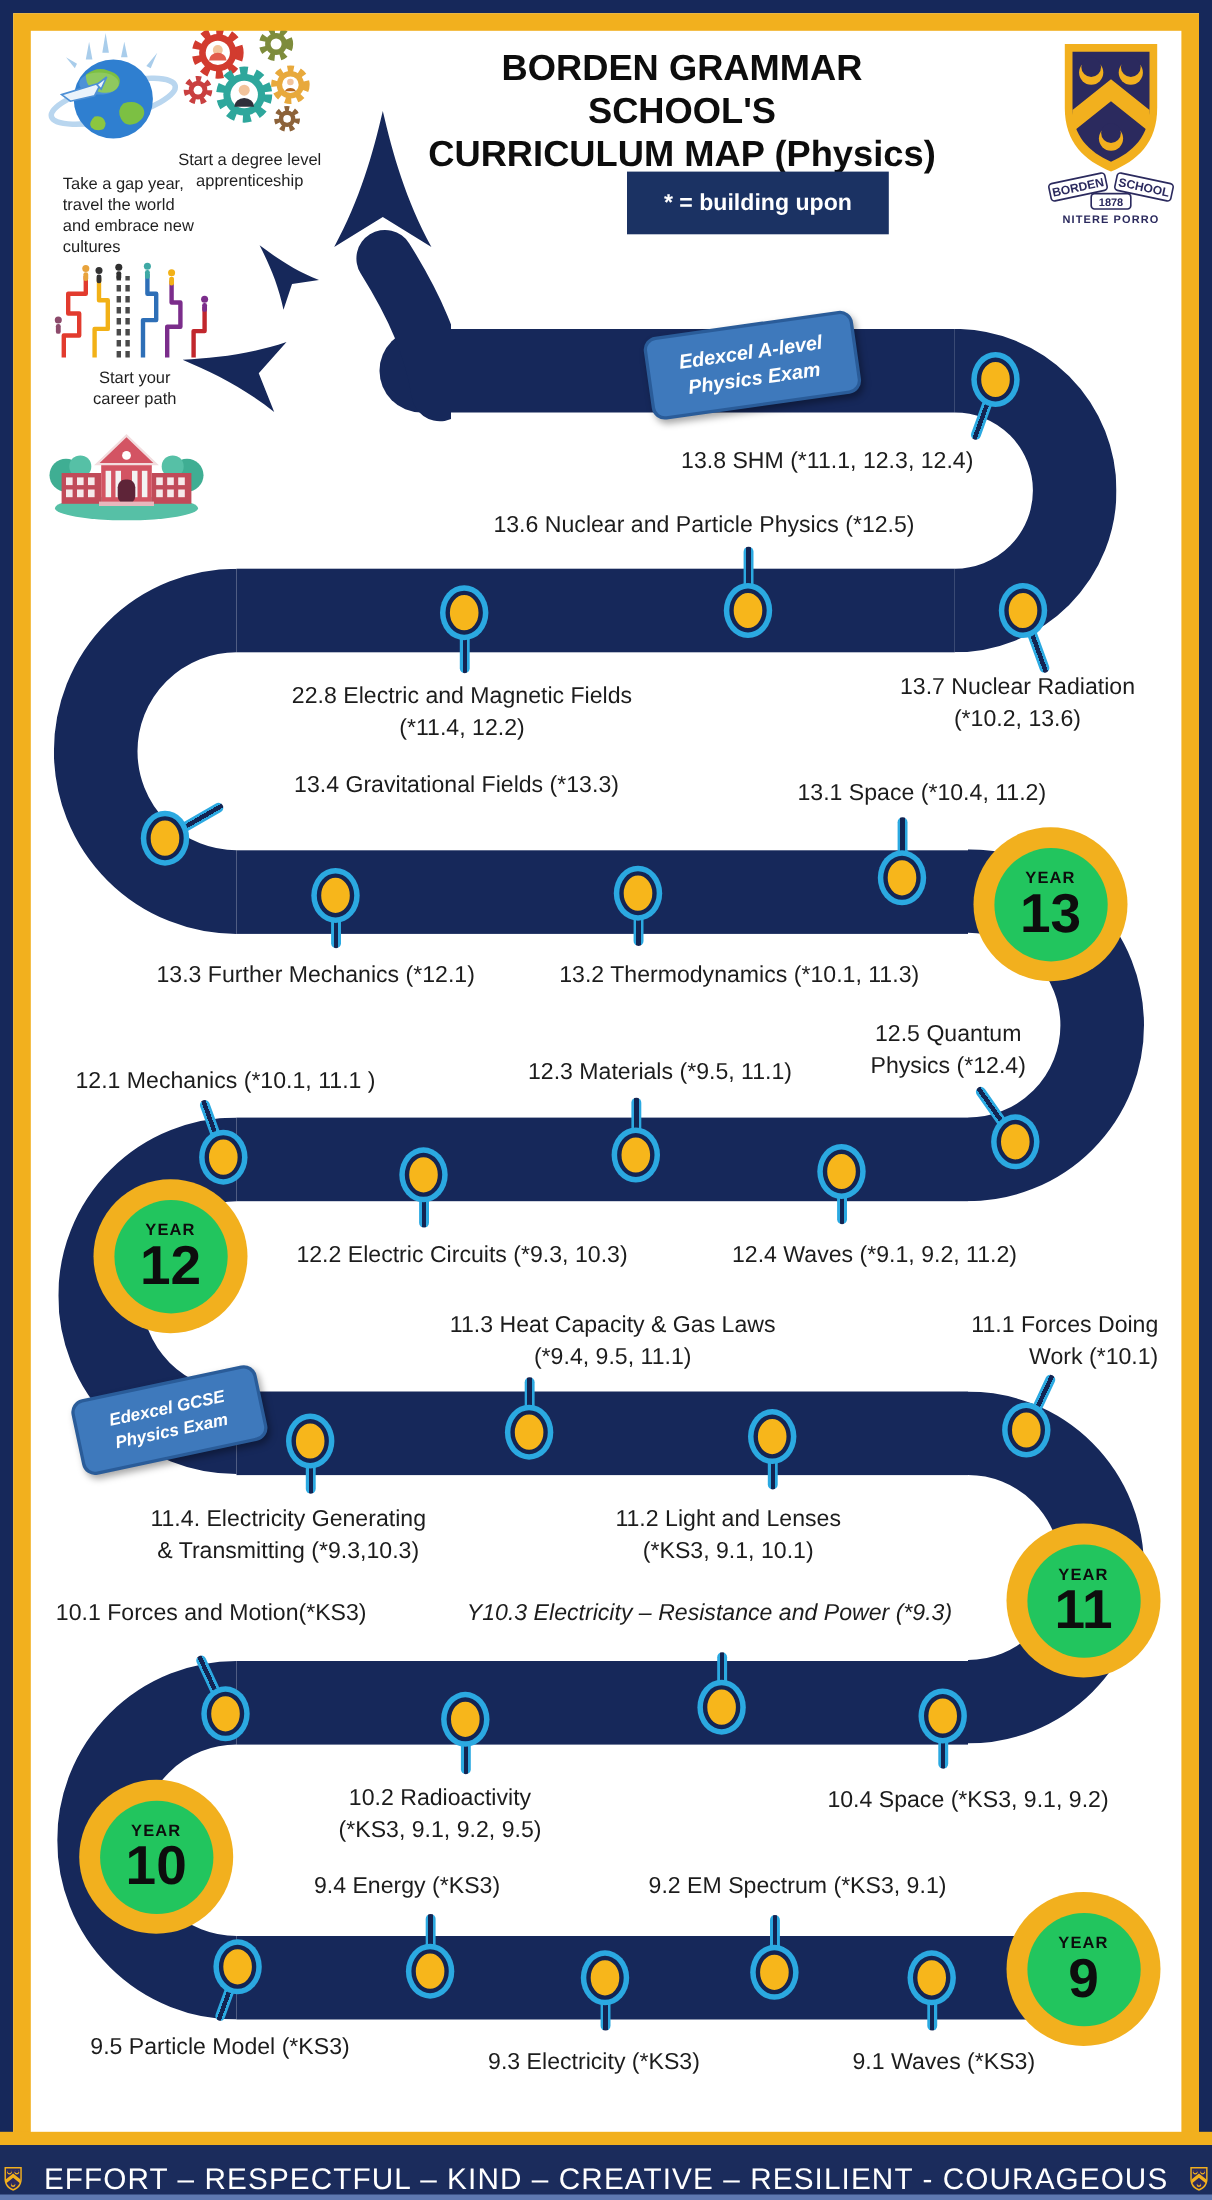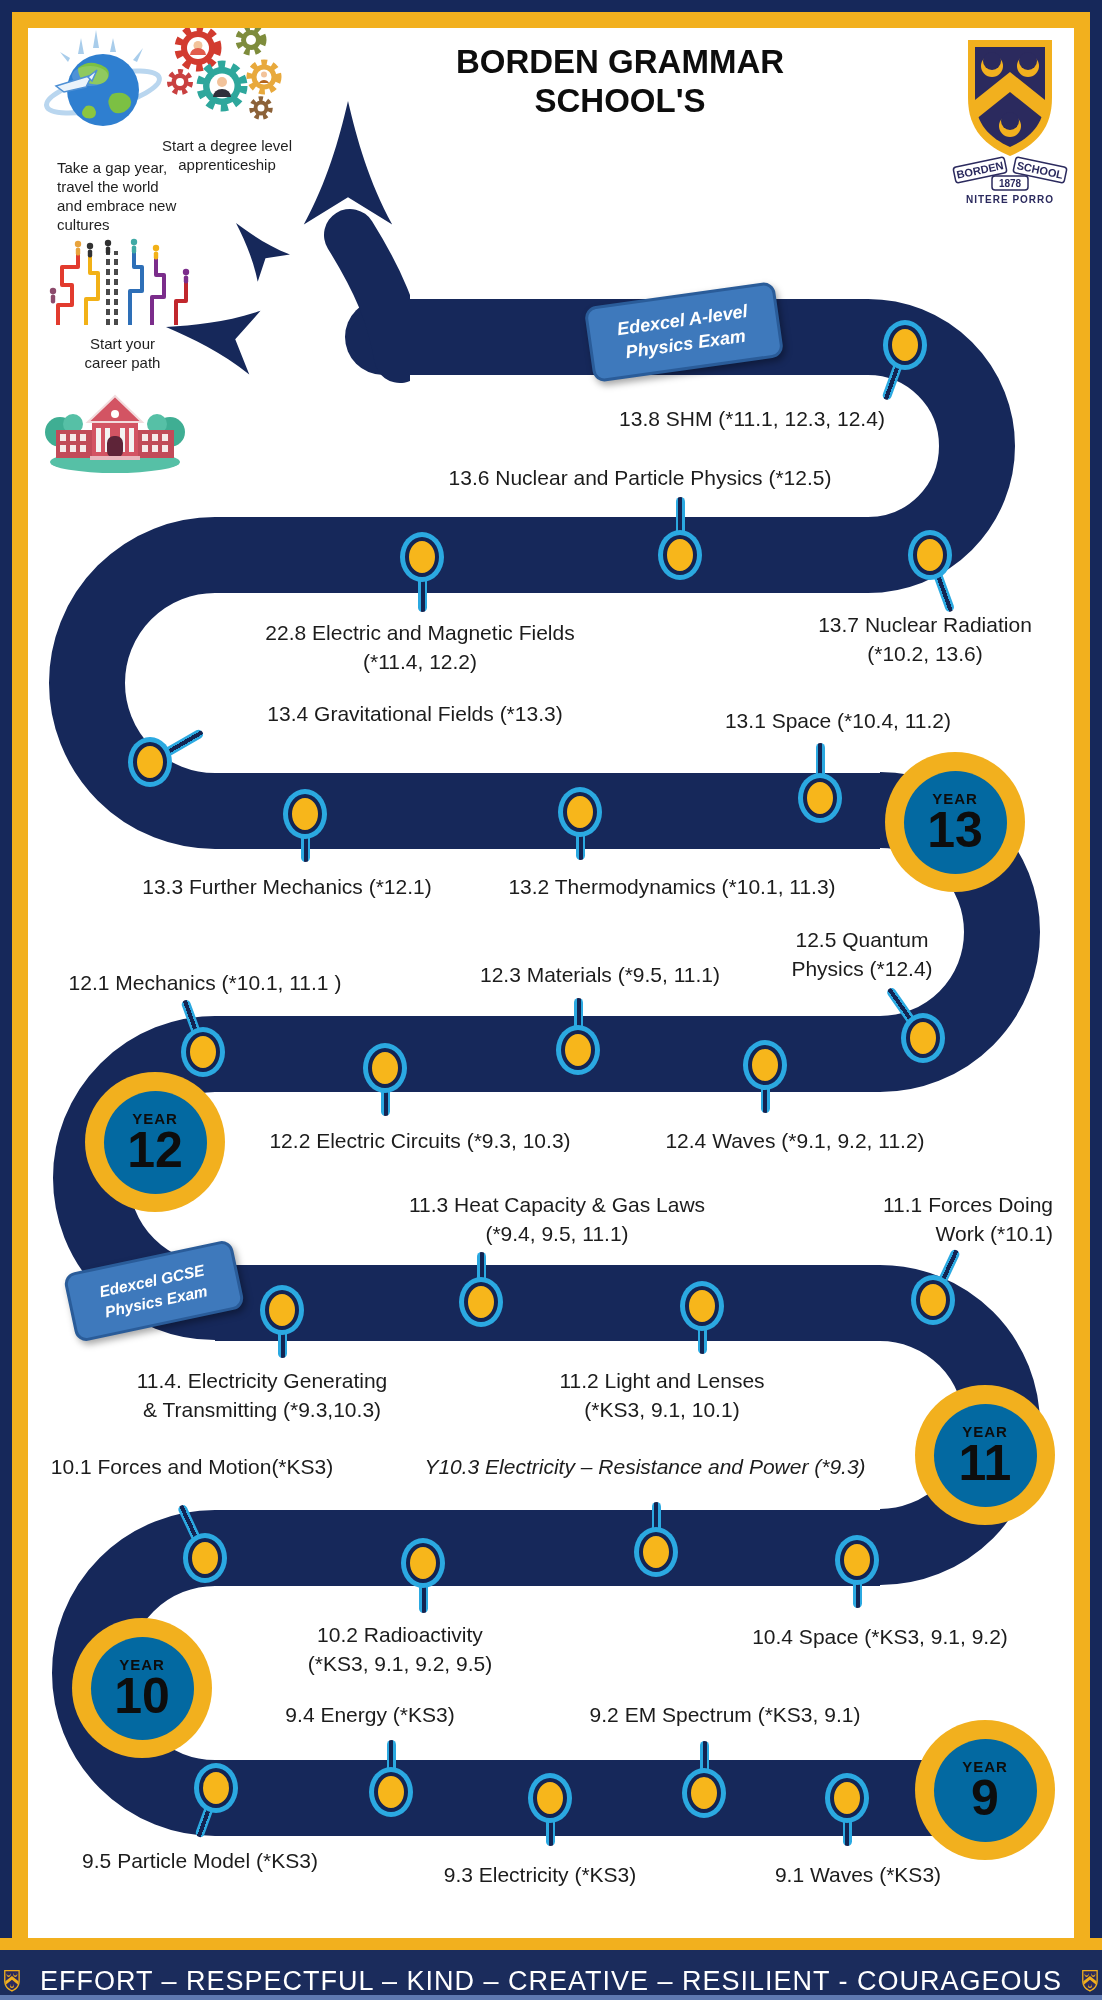--- a/index.html
+++ b/index.html
@@ -28,21 +28,21 @@
        background:#F7B61B;border:4px solid #132452;box-shadow:0 0 0 5px #2BA9E1;z-index:6;}
   .stem{position:absolute;width:9px;border-radius:5px;z-index:5;transform-origin:50% 0;
         background:linear-gradient(to right,#2BA9E1 0 2.5px,#132452 2.5px 6.5px,#2BA9E1 6.5px 100%);}
   .stem.up{transform-origin:50% 100%;}
   .tlabel{position:absolute;transform:translateX(-50%);text-align:center;font-size:21px;
           line-height:29px;color:#1c1c1c;white-space:nowrap;z-index:7;}
   .tlabel .line{display:block;}
   
   .badge{position:absolute;width:140px;height:140px;border-radius:50%;background:#F2B01E;
          display:flex;align-items:center;justify-content:center;z-index:8;}
-  .badge .inner{width:103px;height:103px;background:#0369a1;border-radius:50%;display:flex;
+  .badge .inner{width:103px;height:103px;background:#22c55e;border-radius:50%;display:flex;
          flex-direction:column;align-items:center;justify-content:center;color:#0d0d0d;font-weight:bold;}
   .badge .yr{font-size:15px;letter-spacing:1px;line-height:1;margin-bottom:2px;}
   .badge .num{font-size:50px;line-height:.9;}
   
   .exam{position:absolute;background:#3E79BC;border:3px solid #2A5C99;border-radius:12px;color:#fff;
         font-weight:bold;font-style:italic;text-align:center;white-space:pre-line;z-index:9;
         display:flex;align-items:center;justify-content:center;box-shadow:2px 4px 7px rgba(0,0,0,.35);}
   .exam.alevel{left:588px;top:294px;width:186px;height:70px;font-size:18px;line-height:24px;transform:rotate(-8deg);}
   .exam.gcse{left:68px;top:1256px;width:166px;height:64px;font-size:15.5px;line-height:21px;transform:rotate(-12deg);}
   
@@ -75,20 +75,24 @@
 
   <svg class="arrows" width="260" height="290" viewBox="0 0 260 290">
     <path d="M200,140 C228,185 243,220 250,262" stroke="#16285A" stroke-width="52" fill="none" stroke-linecap="round"></path>
     <path d="M0,0 C7,30 16,62 34,95 L0,74 L-34,95 C-16,62 -7,30 0,0 Z" fill="#16285A" transform="translate(198,6) scale(1.3)"></path>
     <path d="M0,0 C7,30 16,62 34,95 L0,74 L-34,95 C-16,62 -7,30 0,0 Z" fill="#16285A" transform="translate(16,232) rotate(-80) scale(0.95)"></path>
     <path d="M0,0 C7,30 16,62 34,95 L0,74 L-34,95 C-16,62 -7,30 0,0 Z" fill="#16285A" transform="translate(86,128) rotate(-40) scale(0.62)"></path>
   </svg>
 
   <div class="title">
     <div>BORDEN GRAMMAR SCHOOL'S</div>
+    <div>CURRICULUM MAP (Physics)</div>
+  </div>
+  <div class="legend-box">
+    <span>* = building upon</span>
   </div>
 
   <svg class="crest" width="128" height="172" viewBox="0 0 128 172">
     <path d="M22,6 H106 V64 C106,96 88,112 64,122 C40,112 22,96 22,64 Z" fill="#F2B01E"></path>
     <path d="M29,13 H99 V63 C99,90 84,104 64,113 C44,104 29,90 29,63 Z" fill="#2B2A5E"></path>
     <polygon points="29,66 64,38 99,66 99,86 64,58 29,86" fill="#F2B01E"></polygon>
     <circle cx="46" cy="32" r="11" fill="#F2B01E"></circle>
       <circle cx="46" cy="27" r="9" fill="#2B2A5E"></circle>
     <circle cx="82" cy="32" r="11" fill="#F2B01E"></circle>
       <circle cx="82" cy="27" r="9" fill="#2B2A5E"></circle>

